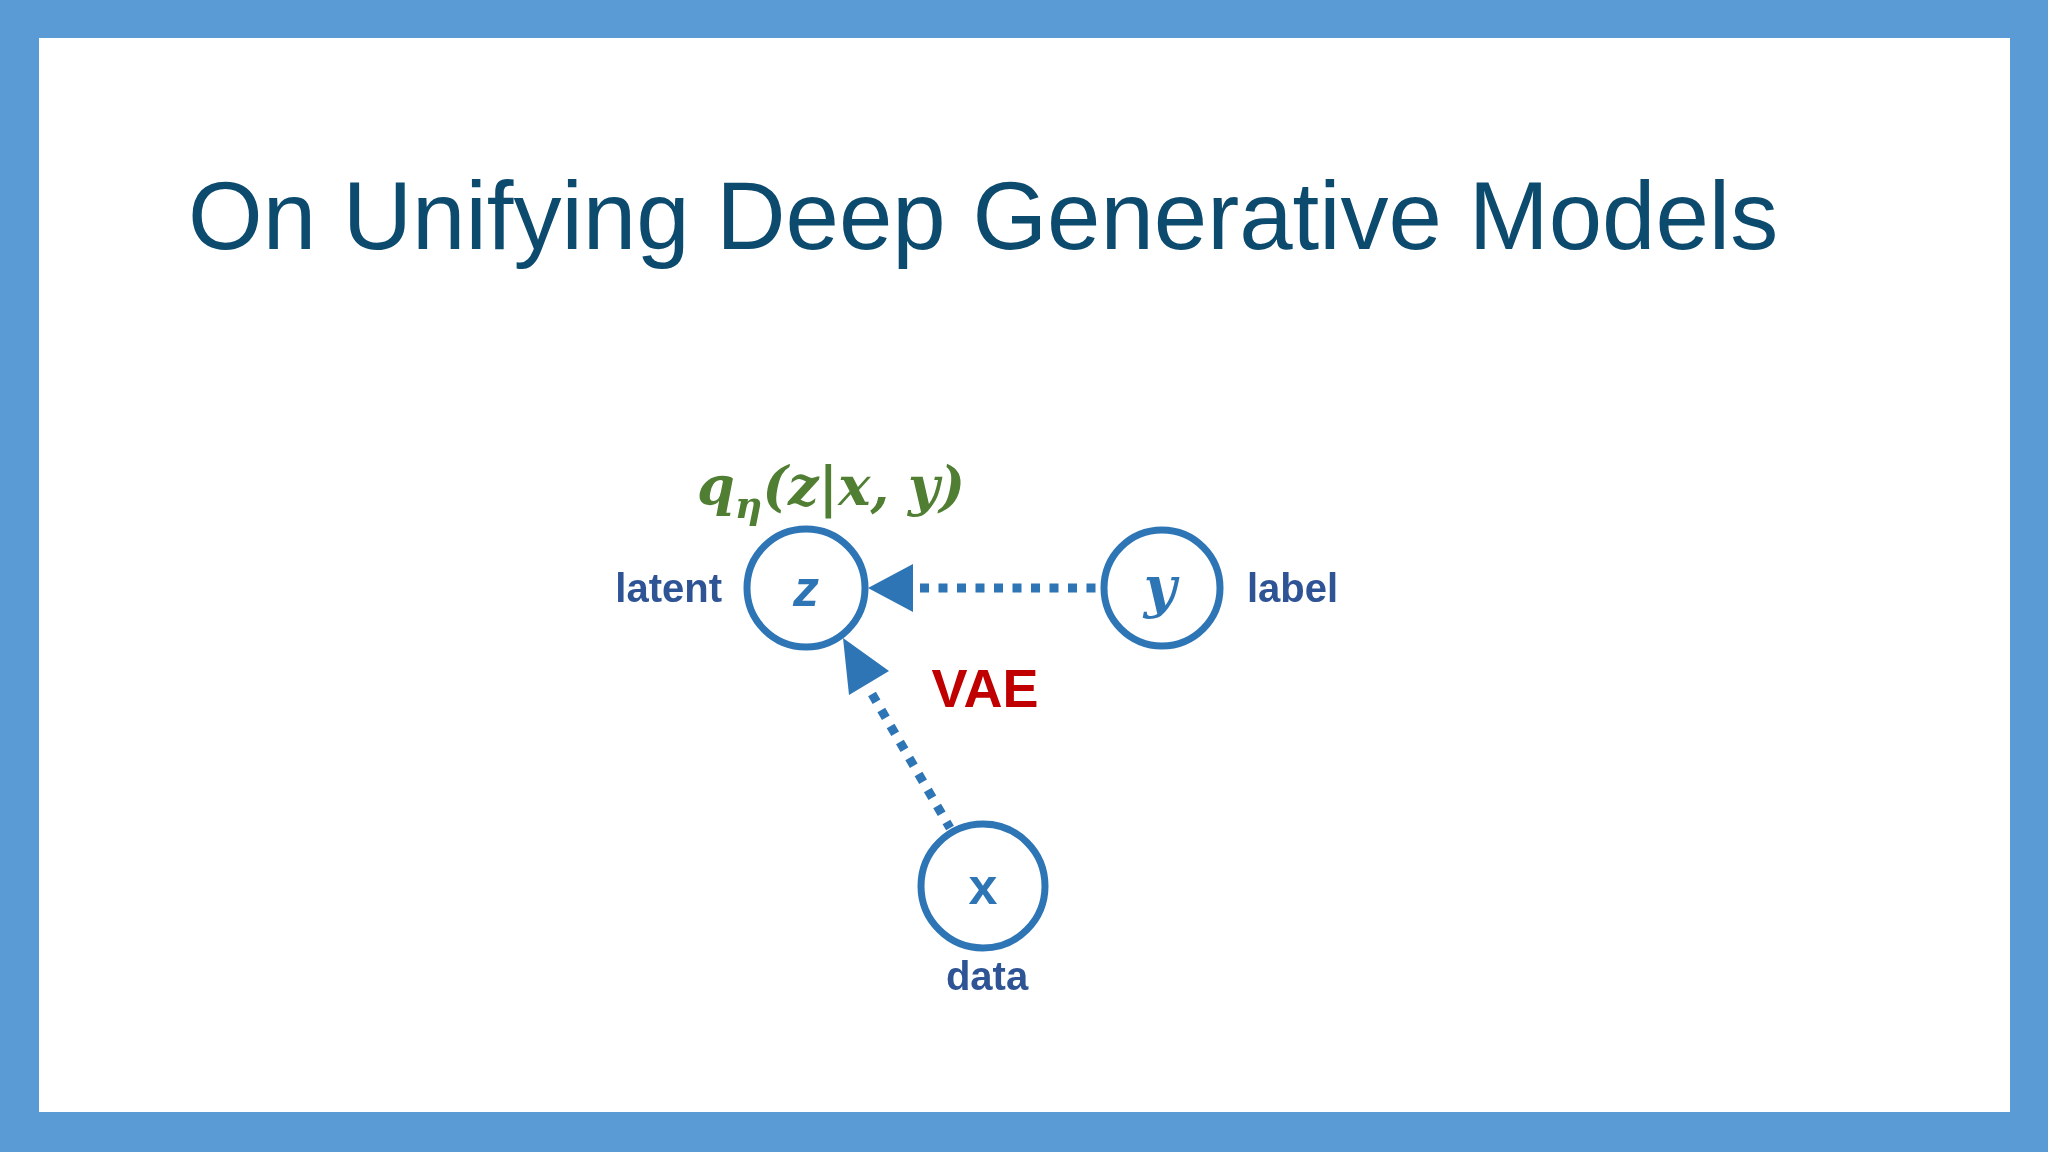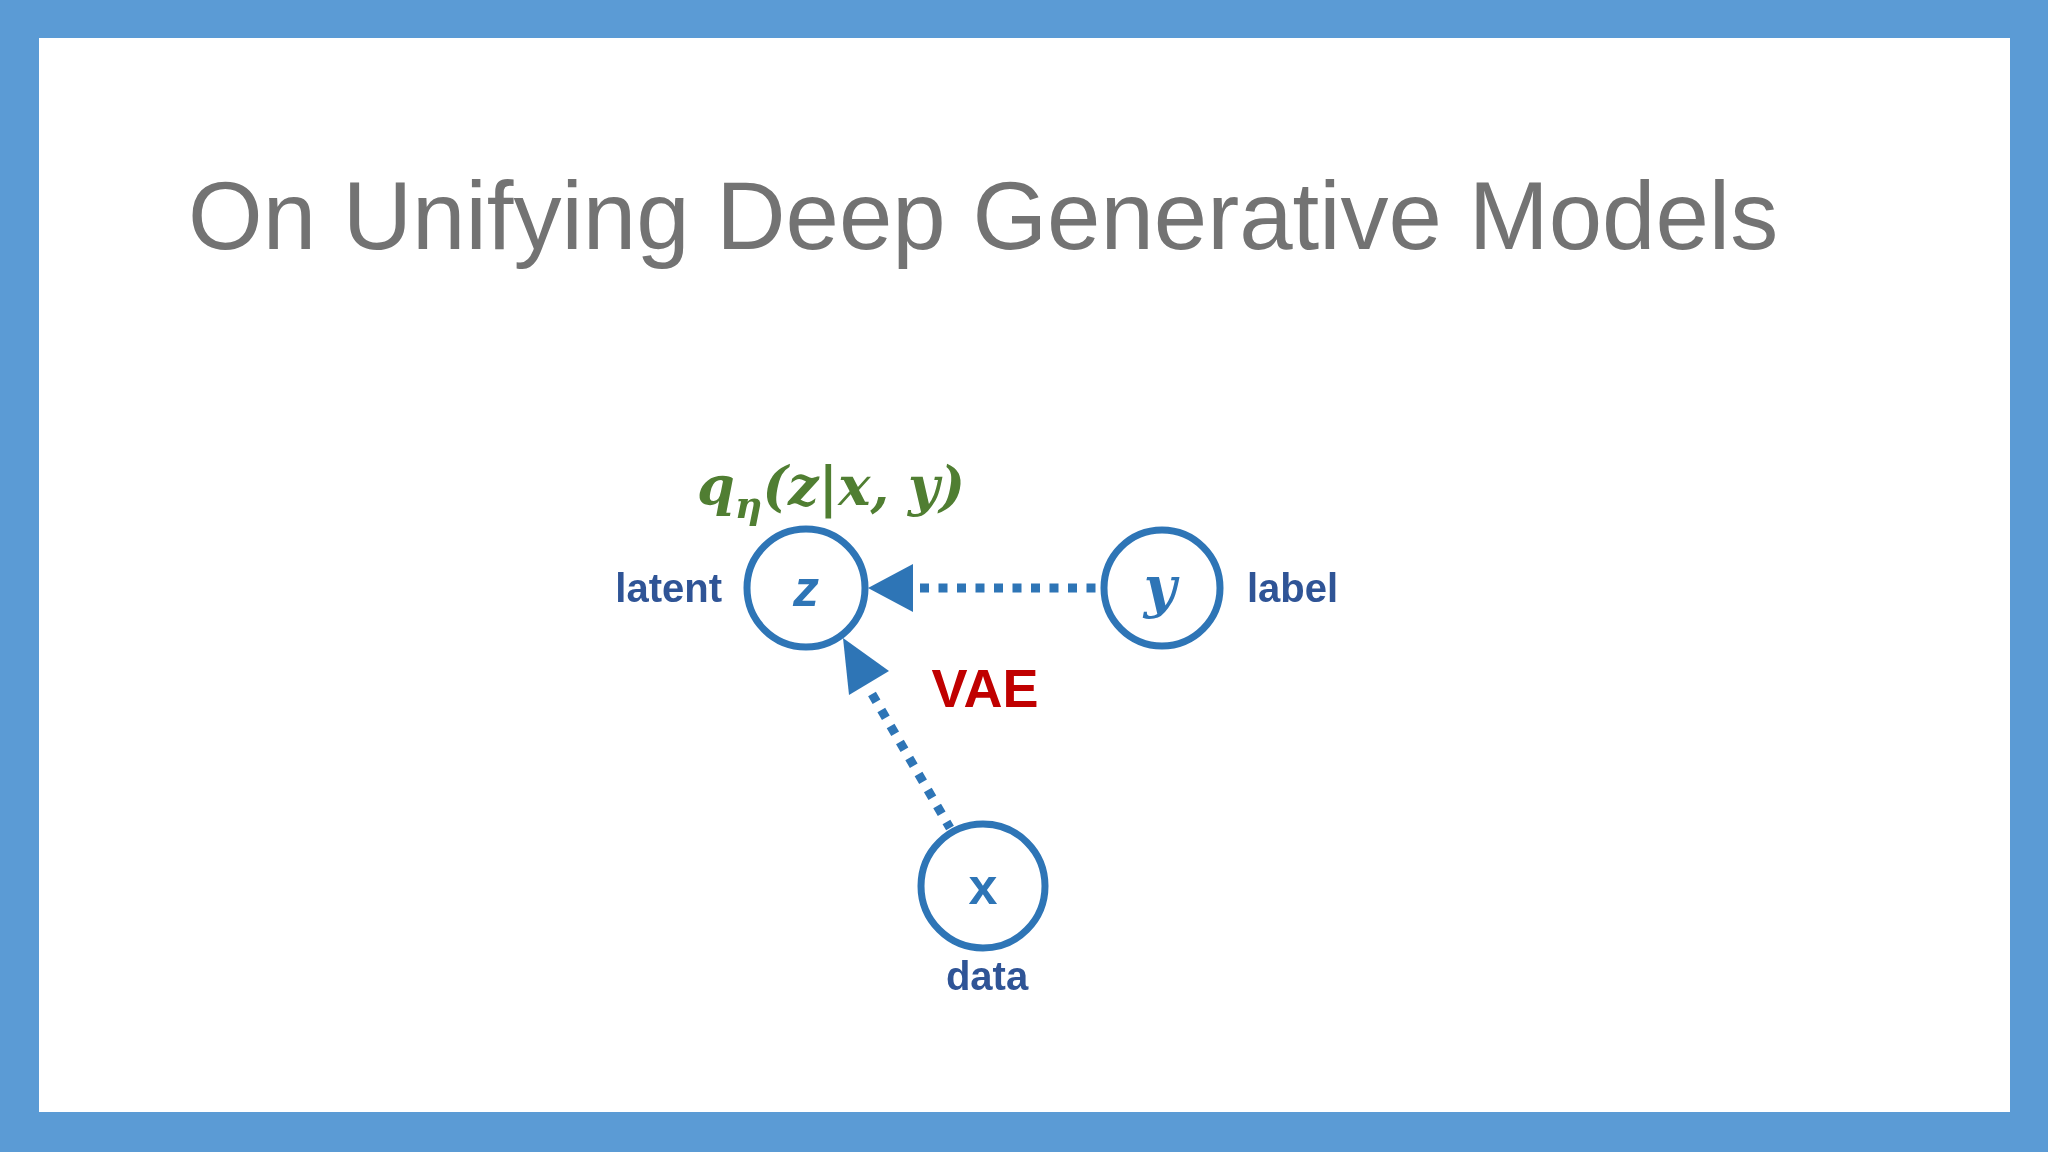--- a/index.html
+++ b/index.html
@@ -21,21 +21,21 @@
     background:#ffffff;
   }
   .slide-title{
     position:absolute;
     left:149px;top:130px;        
     margin:0;
     font-family:"Liberation Sans",sans-serif;
     font-weight:normal;
     font-size:96px;
     line-height:96px;
-    color:#737373;               
+    color:#0c4a6e;               
     white-space:nowrap;
     letter-spacing:0px;
   }
   svg.diagram{
     position:absolute;
     left:0;top:0;
     width:2048px;height:1152px;
   }
   .node-circle{
     fill:#ffffff;

